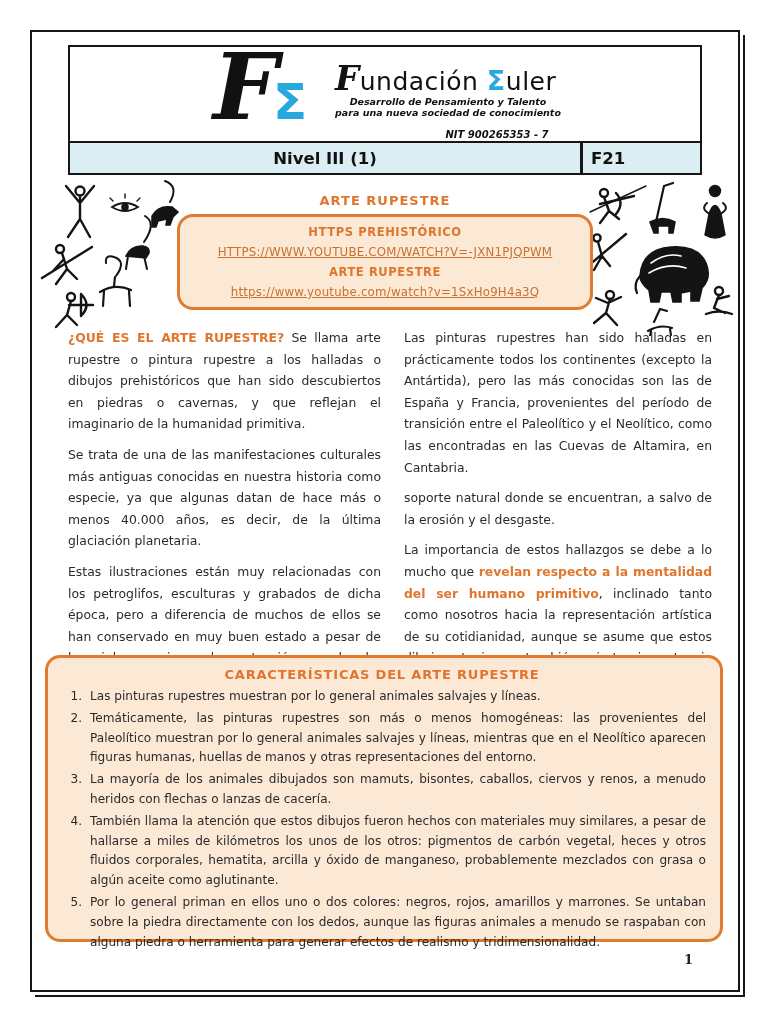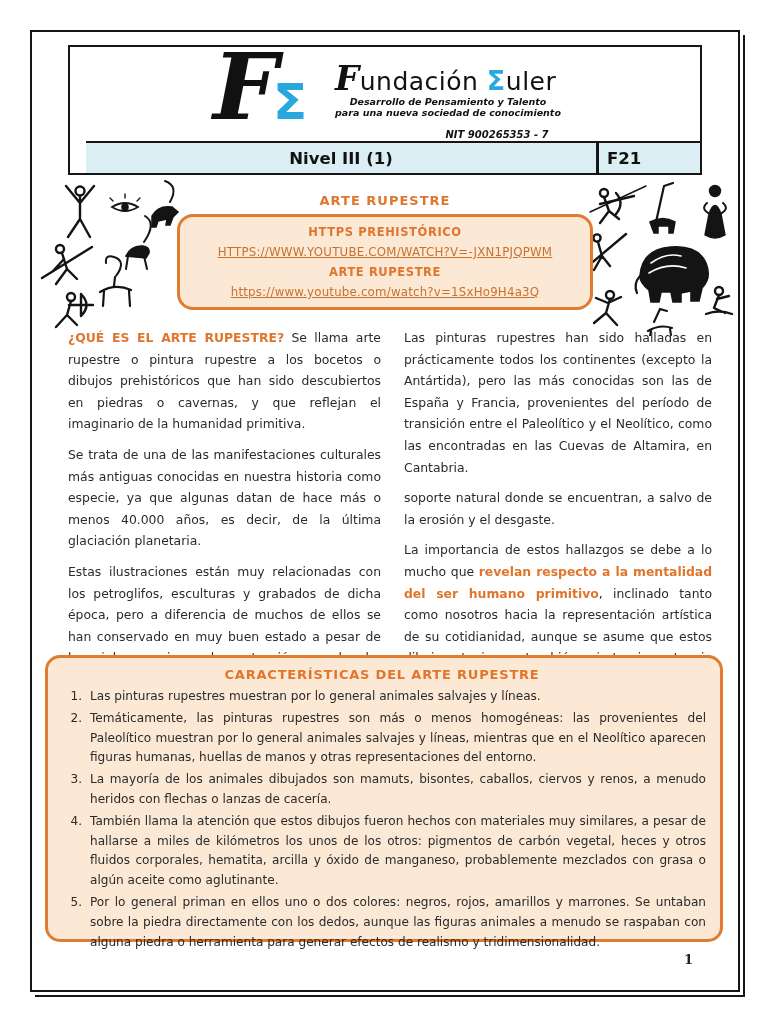--- a/index.html
+++ b/index.html
@@ -28,21 +28,21 @@
   .brand{padding-top:14px;text-align:left;}
   .brand-name{font-size:25px;line-height:26px;color:#111;letter-spacing:0.5px;white-space:nowrap;}
   .brand-f{font-family:"DejaVu Serif",serif;font-style:italic;font-weight:bold;font-size:34px;}
   .brand-sigma{color:#29A8E0;font-weight:bold;font-size:27px;}
   .tagline{font-size:9.5px;line-height:11px;font-weight:bold;font-style:italic;color:#111;text-align:center;margin-top:1px;}
   .nit{
     position:absolute;left:327px;bottom:33px;width:200px;text-align:center;
     font-size:10px;font-weight:bold;font-style:italic;color:#111;
   }
   .header-table{
-    position:absolute;left:16px;right:0;bottom:0;height:30px;
+    position:absolute;left:0;right:0;bottom:0;height:30px;
     border-top:2px solid #161616;display:flex;background:#DAEEF3;
   }
   .cell{display:flex;align-items:center;font-weight:bold;font-size:16.5px;color:#111;}
   .cell-level{width:510px;border-right:3px solid #161616;justify-content:center;}
   .cell-code{flex:1;padding-left:8px;border-radius:12px;}
   
   .art{position:absolute;}
   .art-left{left:8px;top:146px;width:148px;height:152px;}
   .art-right{left:556px;top:146px;width:148px;height:158px;}
   .art svg{width:100%;height:100%;}
@@ -183,21 +183,21 @@
   <div class="doc-title">ARTE RUPESTRE</div>
 
   <div class="video-box">
     <div class="vb-heading">HTTPS PREHISTÓRICO</div>
     <a class="vb-link">HTTPS://WWW.YOUTUBE.COM/WATCH?V=-JXN1PJQPWM</a>
     <div class="vb-heading">ARTE RUPESTRE</div>
     <a class="vb-link">https://www.youtube.com/watch?v=1SxHo9H4a3Q</a>
   </div>
 
   <div class="col col-left">
-    <p><span class="hl-orange">¿QUÉ ES EL ARTE RUPESTRE?</span> <span>Se llama arte rupestre o pintura rupestre a los bocetos o dibujos prehistóricos que han sido descubiertos en piedras o cavernas, y que reflejan el imaginario de la humanidad primitiva.</span></p>
+    <p><span class="hl-orange">¿QUÉ ES EL ARTE RUPESTRE?</span> <span>Se llama arte rupestre o pintura rupestre a los halladas o dibujos prehistóricos que han sido descubiertos en piedras o cavernas, y que reflejan el imaginario de la humanidad primitiva.</span></p>
     <p>Se trata de una de las manifestaciones culturales más antiguas conocidas en nuestra historia como especie, ya que algunas datan de hace más o menos 40.000 años, es decir, de la última glaciación planetaria.</p>
     <p>Estas ilustraciones están muy relacionadas con los petroglifos, esculturas y grabados de dicha época, pero a diferencia de muchos de ellos se han conservado en muy buen estado a pesar de los siglos gracias a la protección que les ha brindado el</p>
   </div>
   <div class="col col-right">
     <p>Las pinturas rupestres han sido halladas en prácticamente todos los continentes (excepto la Antártida), pero las más conocidas son las de España y Francia, provenientes del período de transición entre el Paleolítico y el Neolítico, como las encontradas en las Cuevas de Altamira, en Cantabria.</p>
     <p>soporte natural donde se encuentran, a salvo de la erosión y el desgaste.</p>
     <p><span>La importancia de estos hallazgos se debe a lo mucho que </span><span class="hl-orange">revelan respecto a la mentalidad del ser humano primitivo</span><span>, inclinado tanto como nosotros hacia la representación artística de su cotidianidad, aunque se asume que estos dibujos tuvieran también cierta importancia mágico-religiosa, y que se hicieran para pedir éxito en la cacería.</span></p>
   </div>
 
   <div class="char-box">

